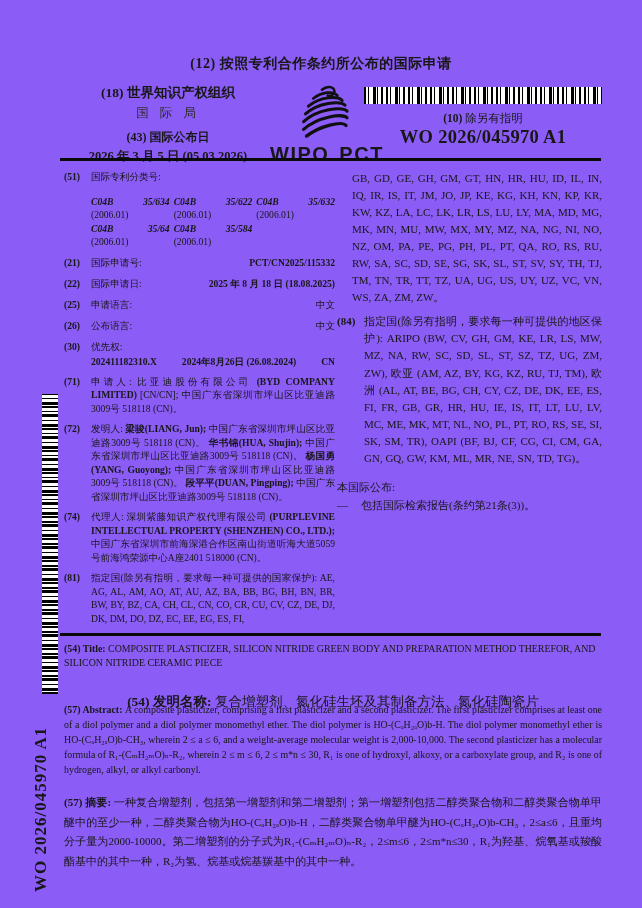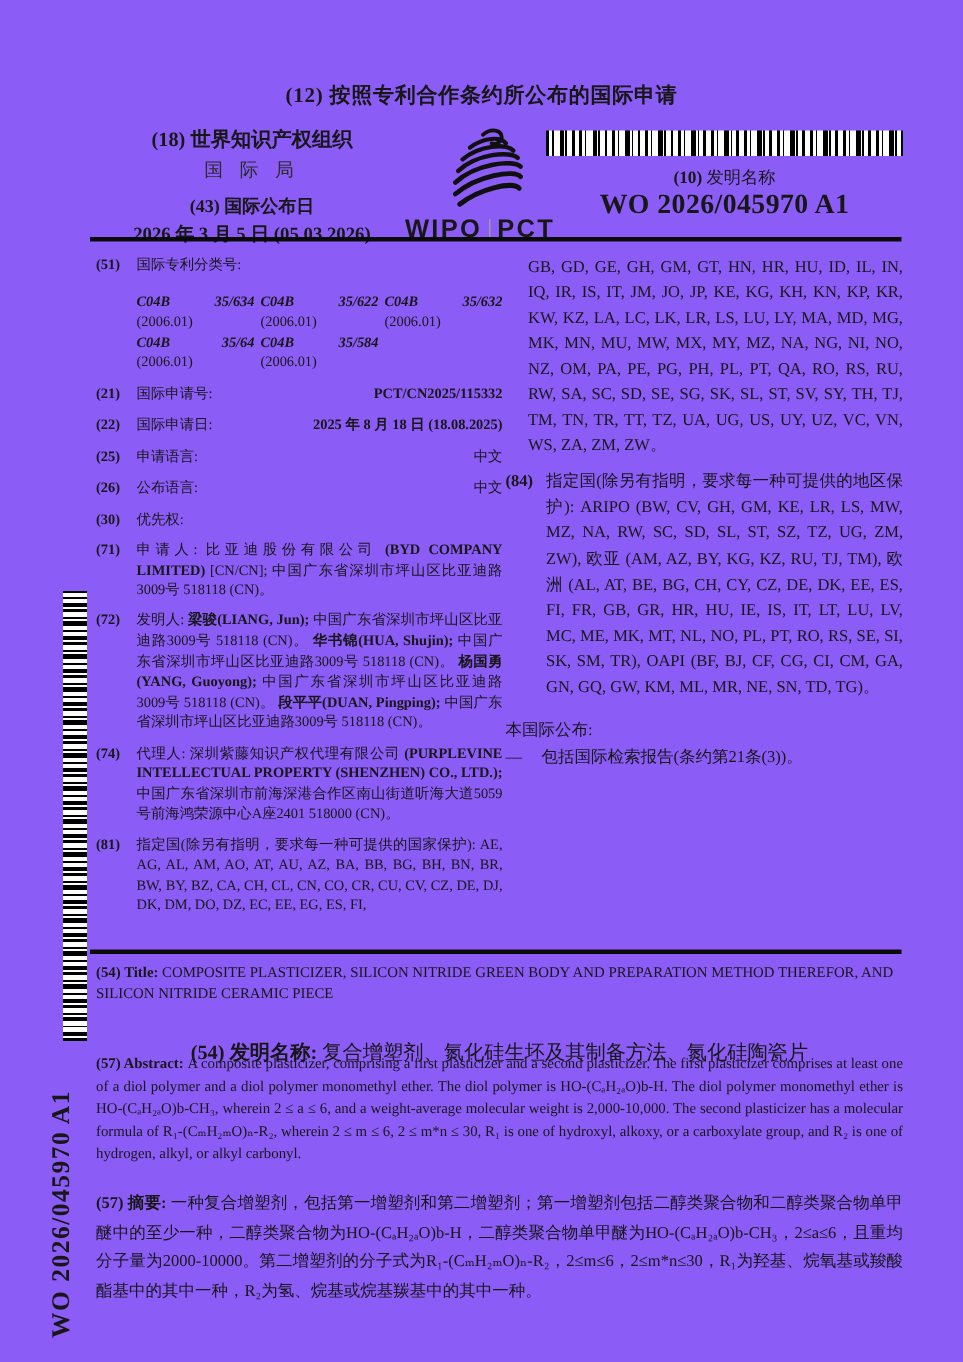--- a/index.html
+++ b/index.html
@@ -15,22 +15,22 @@
   .line12 { position:absolute; top:55px; left:0; width:100%; text-align:center;
             font-size:14px; font-weight:700; letter-spacing:.5px; }
   .hdr-left { position:absolute; top:84px; left:60px; width:216px; text-align:center; }
   .hdr-left .l1 { font-size:13.5px; font-weight:700; }
   .hdr-left .bureau { font-size:12.5px; letter-spacing:4px; margin-top:3px; color:#2b2b2b; }
   .hdr-left .l43 { font-size:12px; font-weight:700; margin-top:7px; }
   .hdr-left .ldate { font-size:12.5px; font-weight:700; margin-top:2px; }
   .logo { position:absolute; top:84px; left:270px; width:100px; text-align:center; }
   .logo svg { display:block; margin:0 auto; }
   .logo-text { font-family:"Liberation Sans","DejaVu Sans",sans-serif; font-weight:700;
-               font-size:17px; letter-spacing:1.5px; margin-top:3px;
-               display:flex; align-items:center; justify-content:center; gap:5px; }
+               font-size:20px; letter-spacing:1.5px; margin-top:3px;
+               display:flex; align-items:center; gap:5px; }
   .logo-div { width:2px; height:14px; background:#9a9a9a; }
   .hdr-right { position:absolute; top:87px; left:364px; width:238px; text-align:center; }
   .barcode-top { height:17px; margin-bottom:7px;
     background:repeating-linear-gradient(90deg,
       #000 0 2px, #fcfcfa 2px 4px, #000 4px 5px, #fcfcfa 5px 9px,
       #000 9px 12px, #fcfcfa 12px 13px, #000 13px 14px, #fcfcfa 14px 17px,
       #000 17px 19px, #fcfcfa 19px 22px); }
   .pubnum-label { font-size:11.5px; }
   .pubnum-value { font-size:18.5px; font-weight:700; margin-top:1px; letter-spacing:.3px; }
   .rule { position:absolute; left:60px; width:541px; height:2.5px; background:#0a0a0a; }
@@ -95,21 +95,21 @@
     <div class="logo-text">
       <span>WIPO</span>
       <span class="logo-div"></span>
       <span>PCT</span>
     </div>
   </div>
 
   <div class="hdr-right">
     <div class="barcode-top"></div>
     <div class="pubnum-label">
-      <span class="b">(10) </span><span>发明名称</span>
+      <span class="b">(10) </span><span>除另有指明</span>
     </div>
     <div class="pubnum-value">WO 2026/045970 A1</div>
   </div>
 
   <div class="rule rule-top"></div>
 
   <div class="col-left">
 
     <div class="field">
       <span class="fnum">(51)</span>
@@ -146,20 +146,25 @@
     <div class="field kv">
       <span class="fnum">(26)</span>
       <span>公布语言:</span>
       <span class="fval">中文</span>
     </div>
 
     <div class="field">
       <span class="fnum">(30)</span>
       <div class="fbody">
         <div>优先权:</div>
+        <div class="f30row">
+          <span>202411182310.X</span>
+          <span>2024年8月26日 (26.08.2024)</span>
+          <span>CN</span>
+        </div>
       </div>
     </div>
 
     <div class="field">
       <span class="fnum">(71)</span>
       <div class="fbody">
         <span>申请人: </span><span>比亚迪股份有限公司 </span><span class="b">(BYD COMPANY LIMITED)</span><span> [CN/CN]; 中国广东省深圳市坪山区比亚迪路3009号 518118 (CN)。</span>
       </div>
     </div>
 

